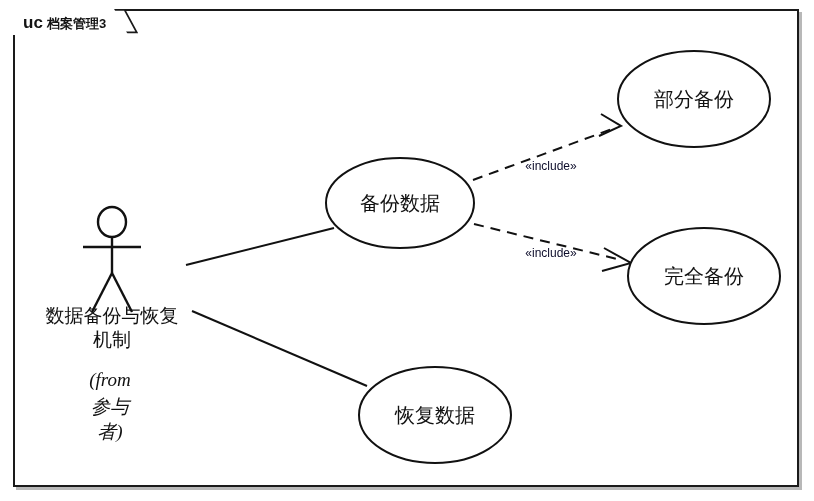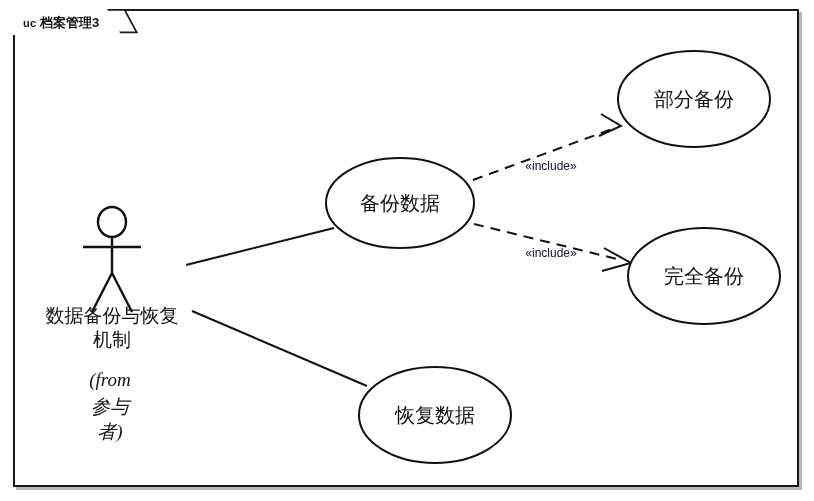--- a/index.html
+++ b/index.html
@@ -53,21 +53,21 @@
   }
   .tab-label {
     font-family: "Liberation Sans", sans-serif;
     font-weight: bold;
     font-size: 13px;
     color: #141414;
     white-space: nowrap;
     line-height: 1;
   }
   .tab-label .uc-prefix {
-    font-size: 11px;
+    font-size: 17px;
     letter-spacing: 0.2px;
   }
   svg#diagram {
     position: absolute;
     left: 0;
     top: 0;
     width: 814px;
     height: 501px;
     overflow: visible;
   }

